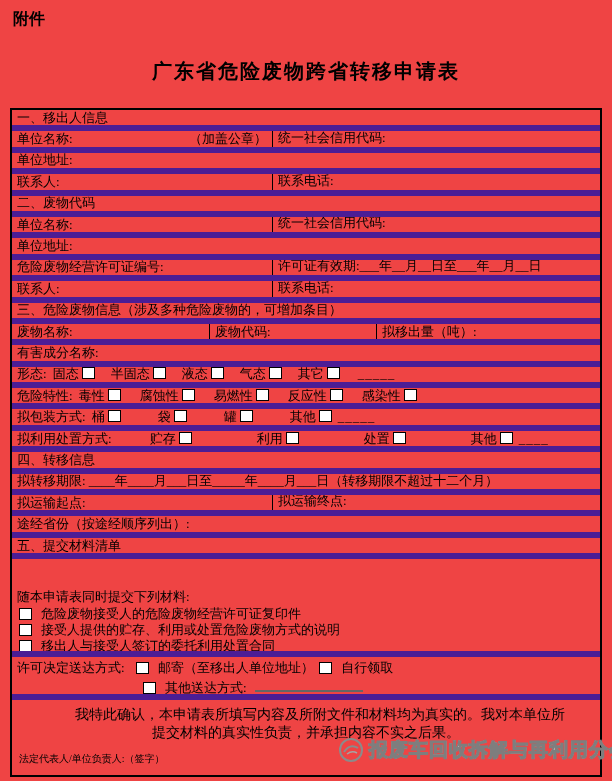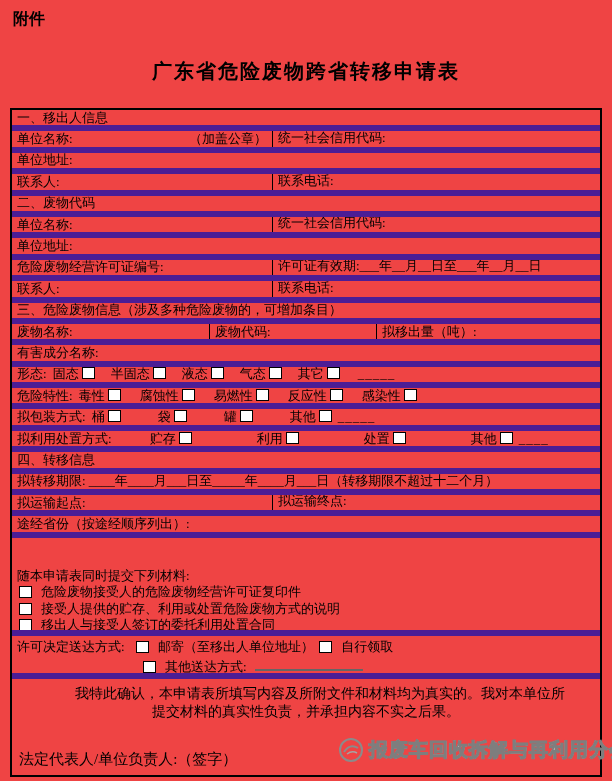--- a/index.html
+++ b/index.html
@@ -53,21 +53,21 @@
   .mcell { display: block; padding: 2px 5px; line-height: 16.4px; }
   .dcell { display: block; padding: 1px 5px; line-height: 20px; }
   .dline2 { padding-left: 124px; }
   .d-gap { margin-left: 62px; }
   .blankline {
     display: inline-block; width: 108px; height: 13px;
     border-bottom: 2px solid #666; margin-left: 8px; vertical-align: baseline;
   }
   .fcell { display: block; position: relative; padding: 6px 7px; font-size: 14px; line-height: 18px; }
   .stmt-l1 { text-indent: 2em; }
-  .signature { position: absolute; left: 7px; bottom: 7px; font-size: 15px; }
+  .signature { position: absolute; left: 7px; bottom: 7px; font-size: 10px; }
   .watermark {
     position: absolute; left: 338px; top: 737px;
     display: flex; align-items: center; gap: 5px; z-index: 5;
   }
   .wm-text {
     font-family: "Liberation Sans", "DejaVu Sans", sans-serif;
     font-size: 19px; font-weight: bold; letter-spacing: 1px;
     color: #efefef; -webkit-text-stroke: 1.1px #7e7e7e;
     text-shadow: 0 0 1px #8a8a8a; white-space: nowrap;
   }
@@ -181,20 +181,23 @@
       <div class="cell full">拟转移期限: ____年____月___日至_____年____月___日（转移期限不超过十二个月）</div>
     </div>
     <div class="row">
       <div class="cell c2l">拟运输起点:</div>
       <div class="cell c2r">拟运输终点:</div>
     </div>
     <div class="row">
       <div class="cell full">途经省份（按途经顺序列出）:</div>
     </div>
 
+    <div class="row">
+      <div class="cell full">五、提交材料清单</div>
+    </div>
     <div class="row materials">
       <div class="cell full mcell">
         <div>随本申请表同时提交下列材料:</div>
         <div><span class="cb pre"></span><span>危险废物接受人的危险废物经营许可证复印件</span></div>
         <div><span class="cb pre"></span><span>接受人提供的贮存、利用或处置危险废物方式的说明</span></div>
         <div><span class="cb pre"></span><span>移出人与接受人签订的委托利用处置合同</span></div>
       </div>
     </div>
 
     <div class="row delivery">

